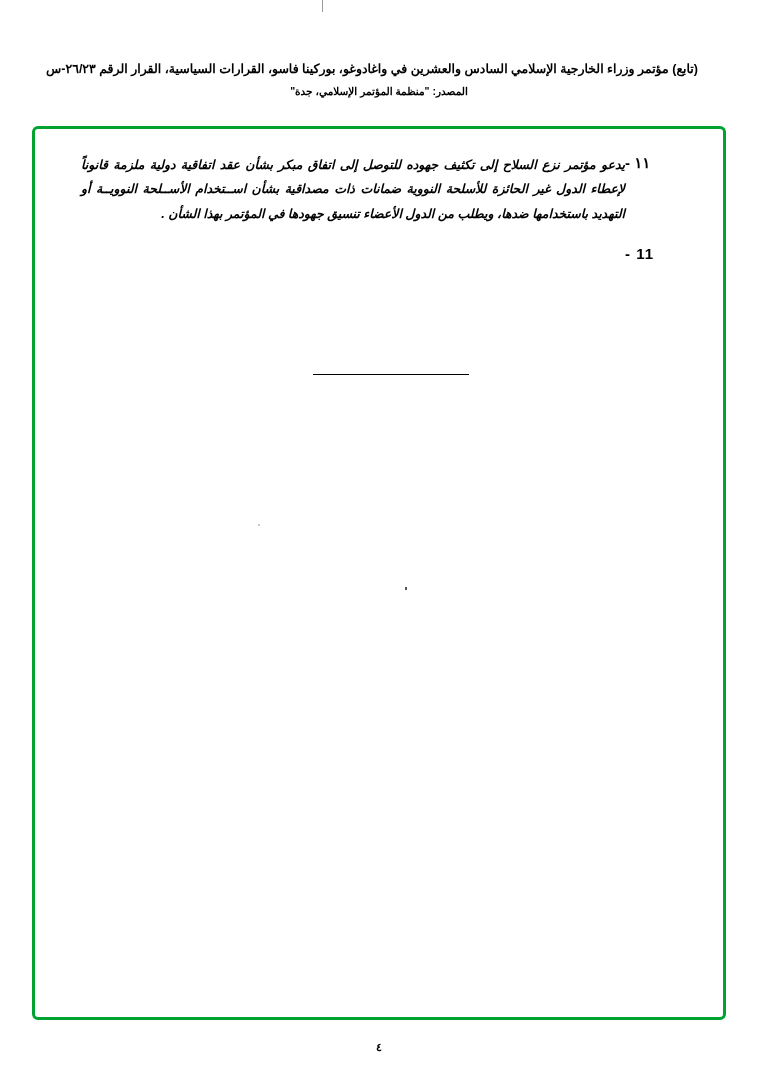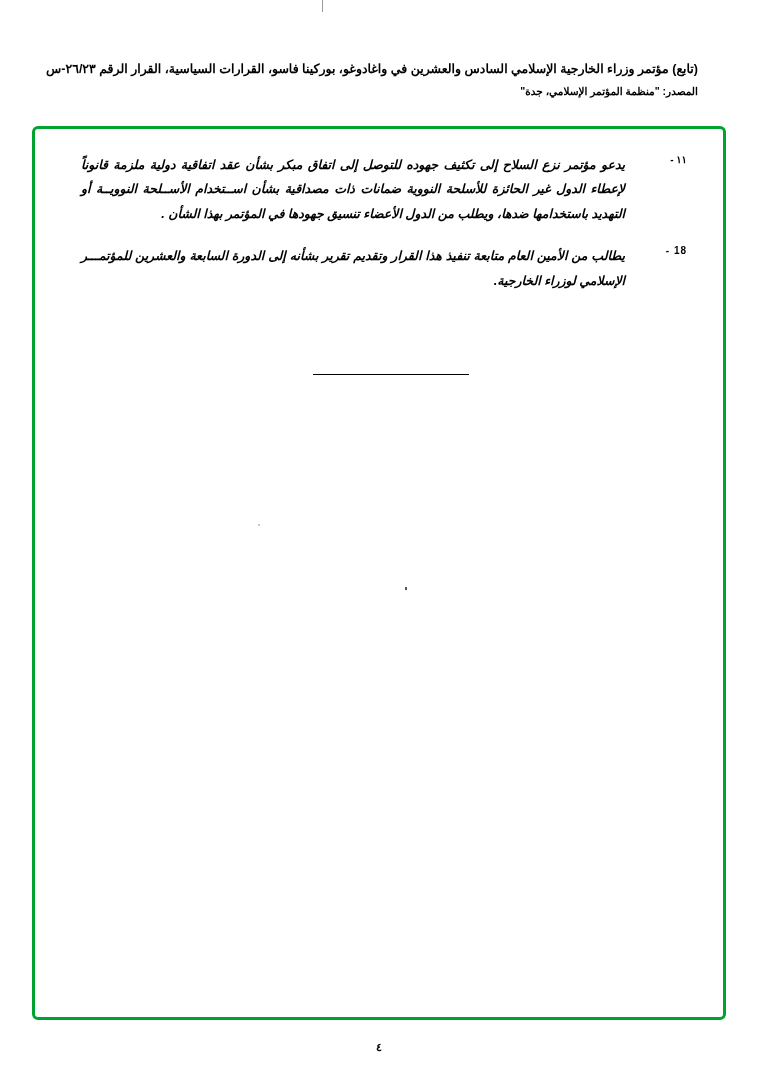--- a/index.html
+++ b/index.html
@@ -31,20 +31,21 @@
     width: 1px;
     height: 12px;
     background: #9a9a9a;
   }
 
   .doc-header {
     position: absolute;
     top: 60px;
     left: 60px;
     right: 60px;
+    text-align: center;
     direction: rtl;
   }
 
   .header-line1 {
     font-size: 12.5px;
     font-weight: bold;
     letter-spacing: 0px;
     line-height: 1.5;
     color: #000;
     white-space: nowrap;
@@ -80,23 +81,23 @@
   .clause {
     display: flex;
     flex-direction: row;
     align-items: flex-start;
     margin-bottom: 18px;
   }
 
   .clause-num {
     flex: 0 0 auto;
     width: 62px;
-    font-size: 10px;
+    font-size: 15px;
     font-weight: bold;
-    text-align: right;
+    text-align: left;
     padding-top: 1px;
     white-space: nowrap;
     letter-spacing: 1px;
   }
 
   .clause-body {
     flex: 1 1 auto;
     font-size: 12.5px;
     font-weight: bold;
     line-height: 1.95;
@@ -166,22 +167,21 @@
   <div class="green-frame">
 
     <div class="content">
 
       <div class="clause">
         <div class="clause-num">١١ -</div>
         <div class="clause-body">يدعو مؤتمر نزع السلاح إلى تكثيف جهوده للتوصل إلى اتفاق مبكر بشأن عقد اتفاقية دولية ملزمة قانوناً لإعطاء الدول غير الحائزة للأسلحة النووية ضمانات ذات مصداقية بشأن اســتخدام الأســلحة النوويــة أو التهديد باستخدامها ضدها، ويطلب من الدول الأعضاء تنسيق جهودها في المؤتمر بهذا الشأن .</div>
       </div>
 
       <div class="clause">
-        <div class="clause-num">18 -</div>
-        <div class="clause-body">يطالب من الأمين العام متابعة تنفيذ هذا القرار وتقديم تقرير بشأنه إلى الدورة السابعة والعشرين للمؤتمـــر الإسلامي لوزراء الخارجية.</div>
+        <div class="clause-num">11 -</div>
       </div>
 
     </div>
 
     <div class="rule"><span></span></div>
 
     <div class="speck-1"></div>
     <div class="speck-2"></div>
 
   </div>

